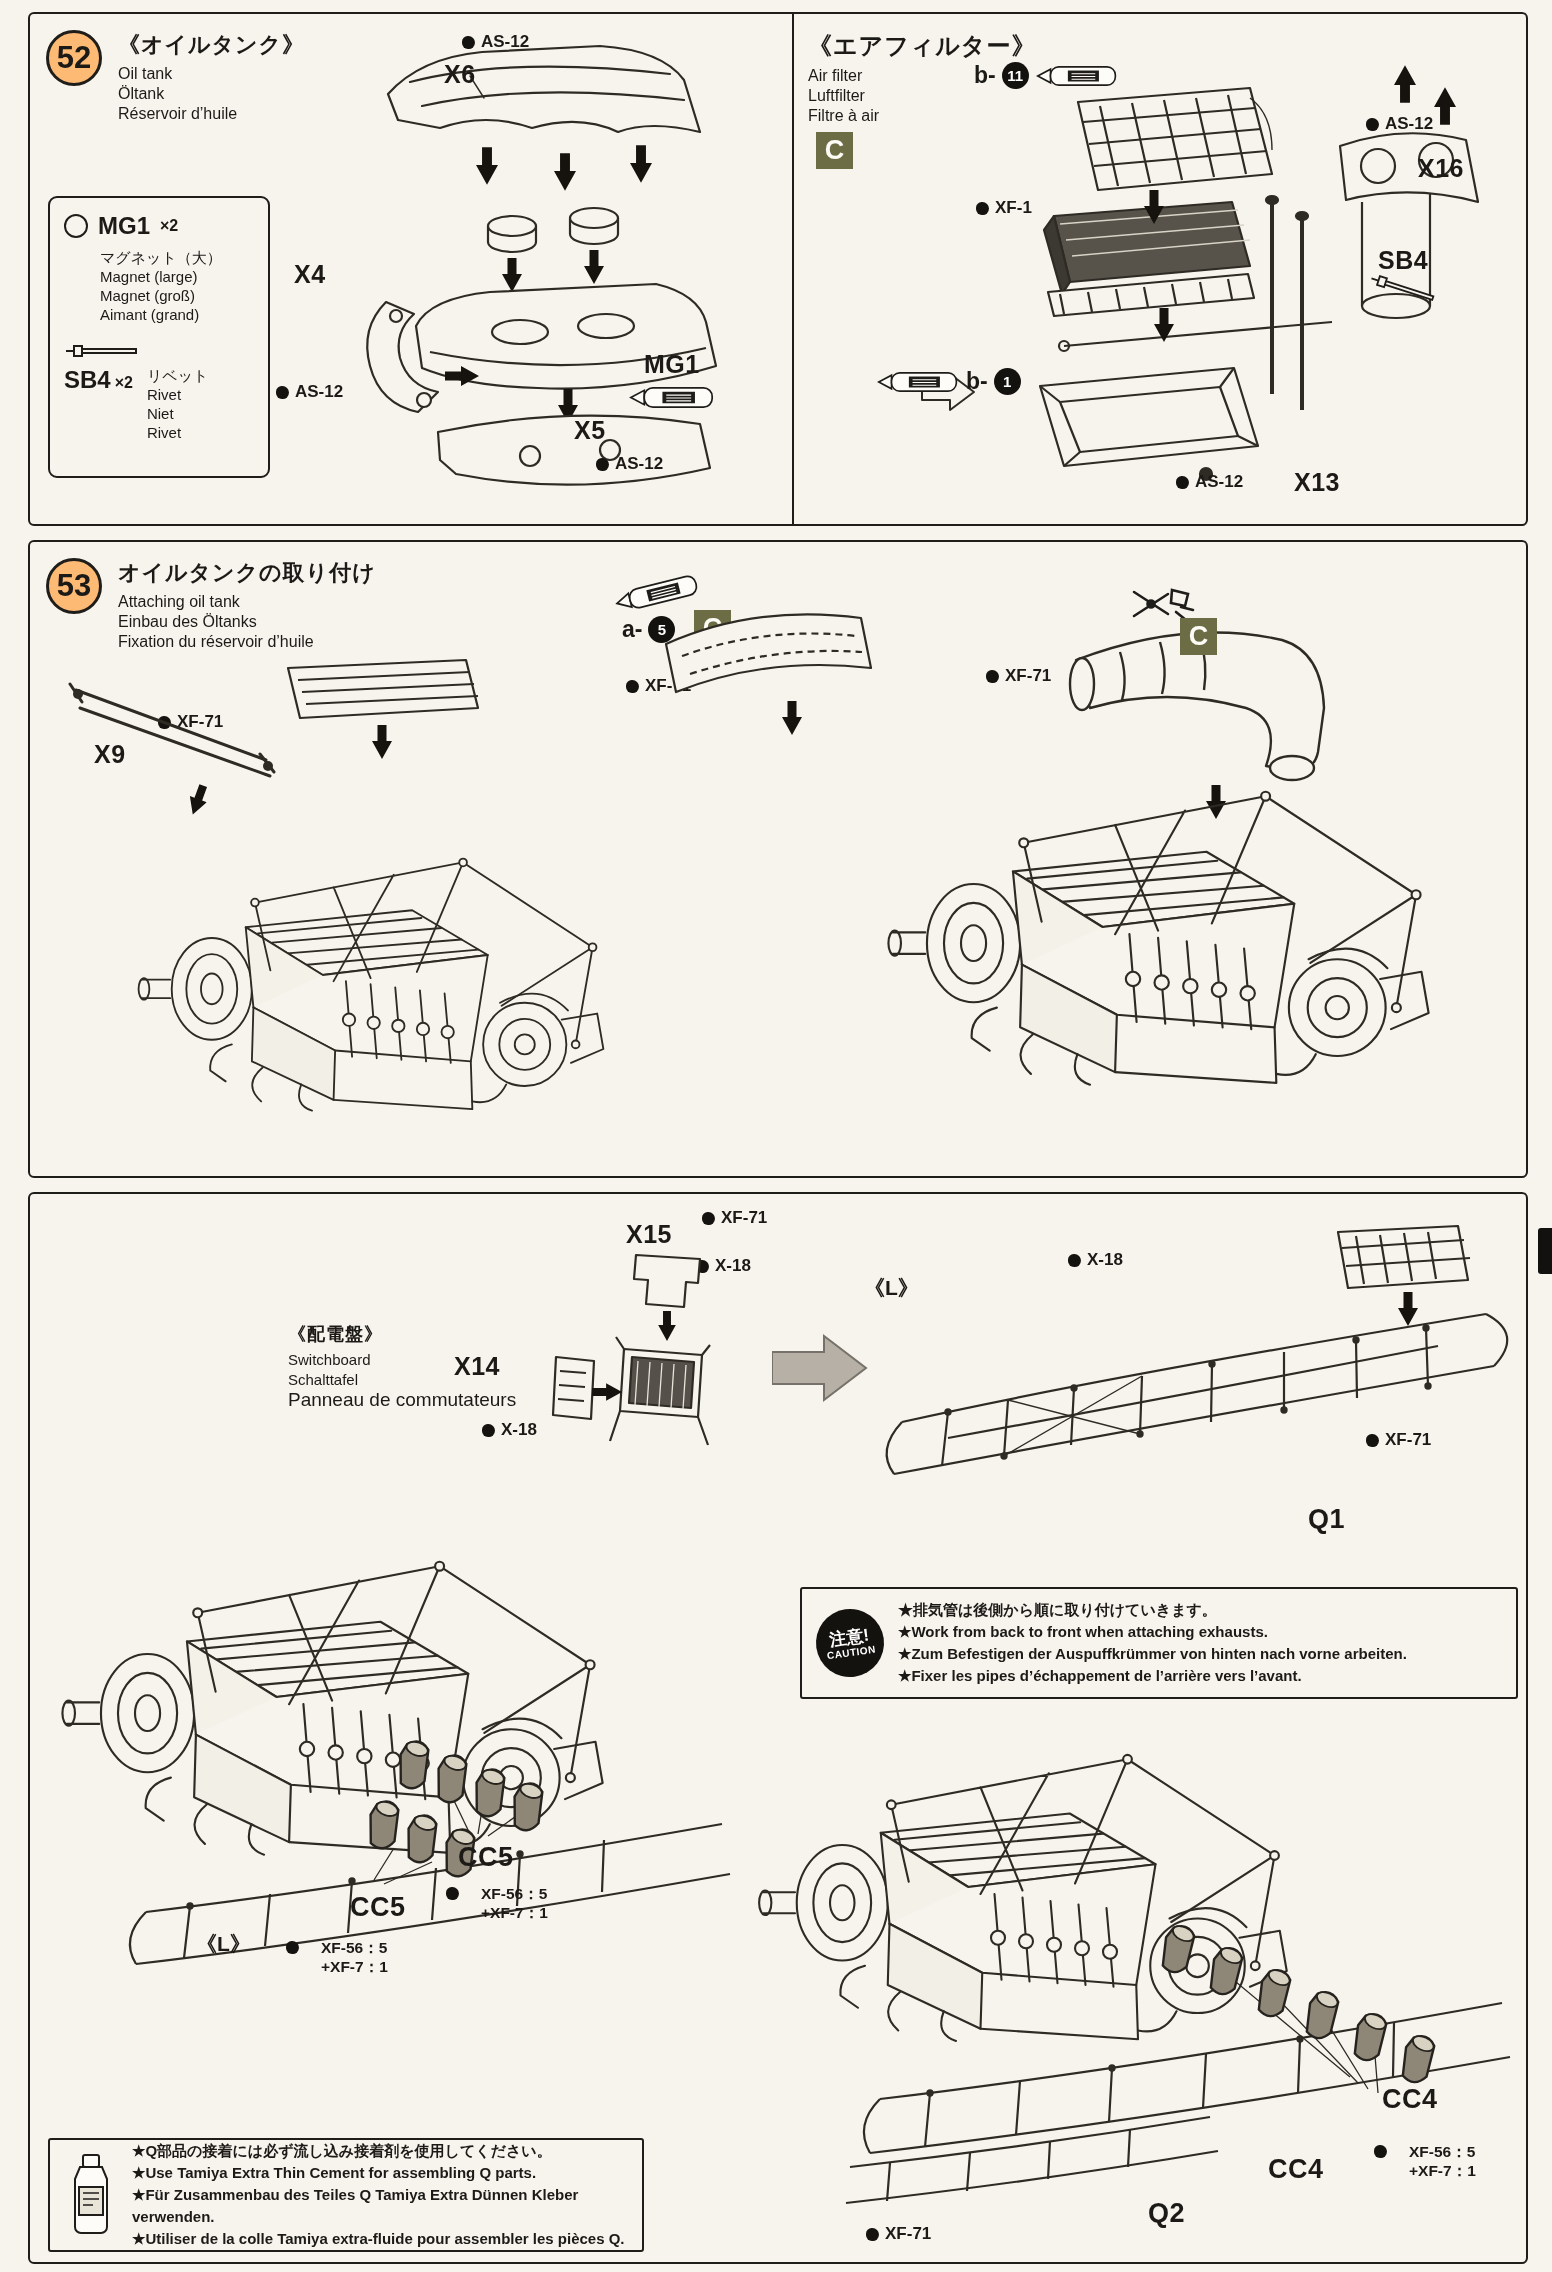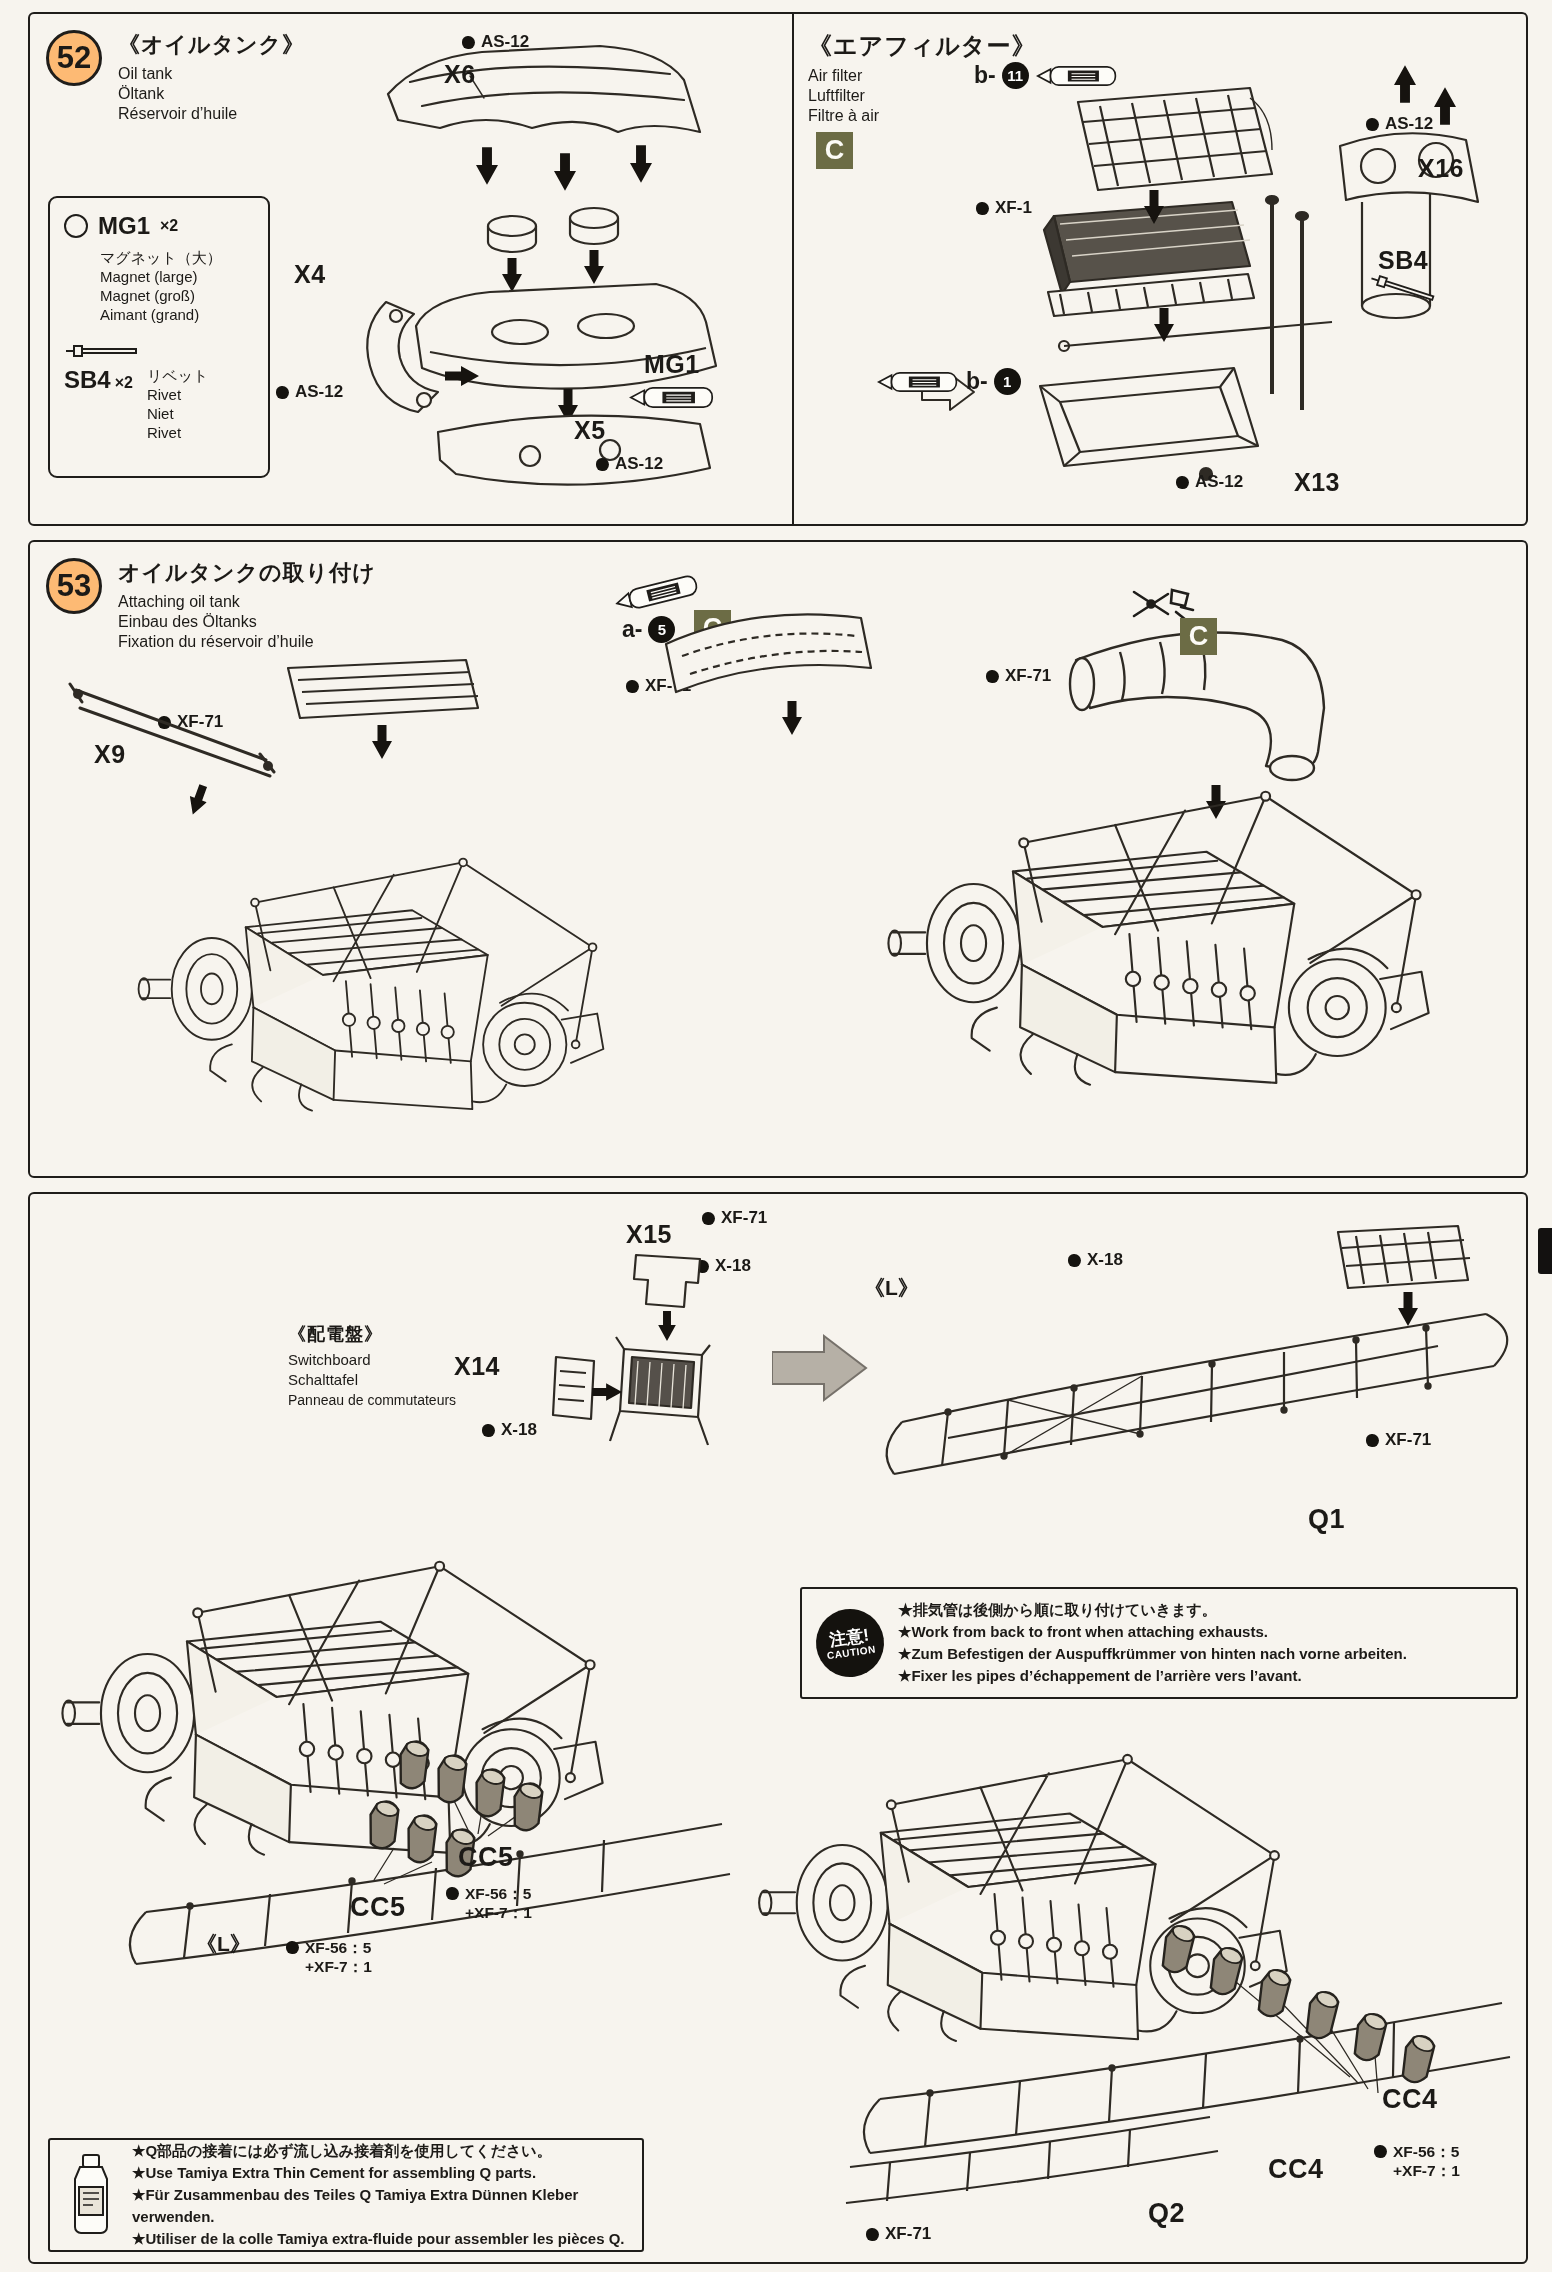--- a/index.html
+++ b/index.html
@@ -14,21 +14,21 @@
   .t-jp{font-size:22px;font-weight:700;letter-spacing:1px;margin-bottom:4px}
   .t-sub{font-size:16px;line-height:20px}
   .code{position:absolute;font-weight:700;font-size:25px;letter-spacing:.5px;white-space:nowrap}
   .code.lg{font-size:27px}
   .lbl{position:absolute;font-weight:700;font-size:21px;white-space:nowrap}
   .paint{position:absolute;display:flex;align-items:center;gap:6px;font-weight:700;font-size:17px;white-space:nowrap}
   .blob{width:13px;height:13px;background:#15130f;border-radius:46% 54% 52% 48%;flex:0 0 auto}
   .combo{position:absolute;display:flex;align-items:center;gap:6px;font-weight:700;font-size:23px;white-space:nowrap}
   .cnum{display:inline-flex;width:27px;height:27px;border-radius:50%;background:#14120e;color:#fff;font-size:15px;font-weight:700;align-items:center;justify-content:center}
   .cbadge{position:absolute;width:37px;height:37px;background:#6c6c45;color:#fcfbf6;display:flex;align-items:center;justify-content:center;font-size:27px;font-weight:700}
-  .mix{position:absolute;display:flex;gap:6px;font-weight:700;font-size:15.5px;line-height:19px;white-space:nowrap}
+  .mix{position:absolute;display:flex;gap:22px;font-weight:700;font-size:15.5px;line-height:19px;white-space:nowrap}
   .mix .blob{margin-top:3px}
   .mix span span{display:block}
   .parts-box{position:absolute;border:2px solid #1f1d1a;border-radius:9px;padding:14px 14px;background:#f7f4ee}
   .pb-code{font-size:24px;font-weight:700}
   .pb-qty{font-size:16px;font-weight:700}
   .pb-line{font-size:15px;line-height:19px}
   .caution-box{position:absolute;border:2.5px solid #1f1d1a;display:flex;align-items:center;gap:14px;padding:8px 14px;border-radius:3px;background:#f7f4ee}
   .caution-badge{flex:0 0 auto;width:68px;height:68px;border-radius:50%;background:#14120e;color:#fff;display:flex;flex-direction:column;align-items:center;justify-content:center;transform:rotate(-8deg)}
   .caution-badge .jp{font-size:17px;font-weight:700;line-height:19px}
   .caution-badge .en{font-size:10px;font-weight:700;letter-spacing:.5px}
@@ -373,21 +373,21 @@
       <span>XF-71</span>
     </div>
     <div class="paint" style="left:666px;top:62px">
       <span class="blob"></span>
       <span>X-18</span>
     </div>
     <div class="abs" style="left:258px;top:128px">
       <div class="t-jp" style="font-size:18px">《配電盤》</div>
       <div class="t-sub" style="font-size:15px">Switchboard</div>
       <div class="t-sub" style="font-size:15px">Schalttafel</div>
-      <div class="t-sub" style="font-size:14px">Panneau de commutateurs</div>
+      <div class="t-sub" style="font-size:19px">Panneau de commutateurs</div>
     </div>
     <div class="code" style="left:424px;top:158px">X14</div>
     <div class="paint" style="left:452px;top:226px">
       <span class="blob"></span>
       <span>X-18</span>
     </div>
     <div class="ill" style="left:520px;top:55px;width:210px;height:210px">
       <svg viewBox="0 0 210 210">
         <g fill="#f7f4ee" stroke="#2e2a24" stroke-width="2.2" stroke-linejoin="round">
           <path d="M86 6 L150 10 L148 34 L136 33 L134 58 L96 55 L98 31 L84 30 Z"></path>

